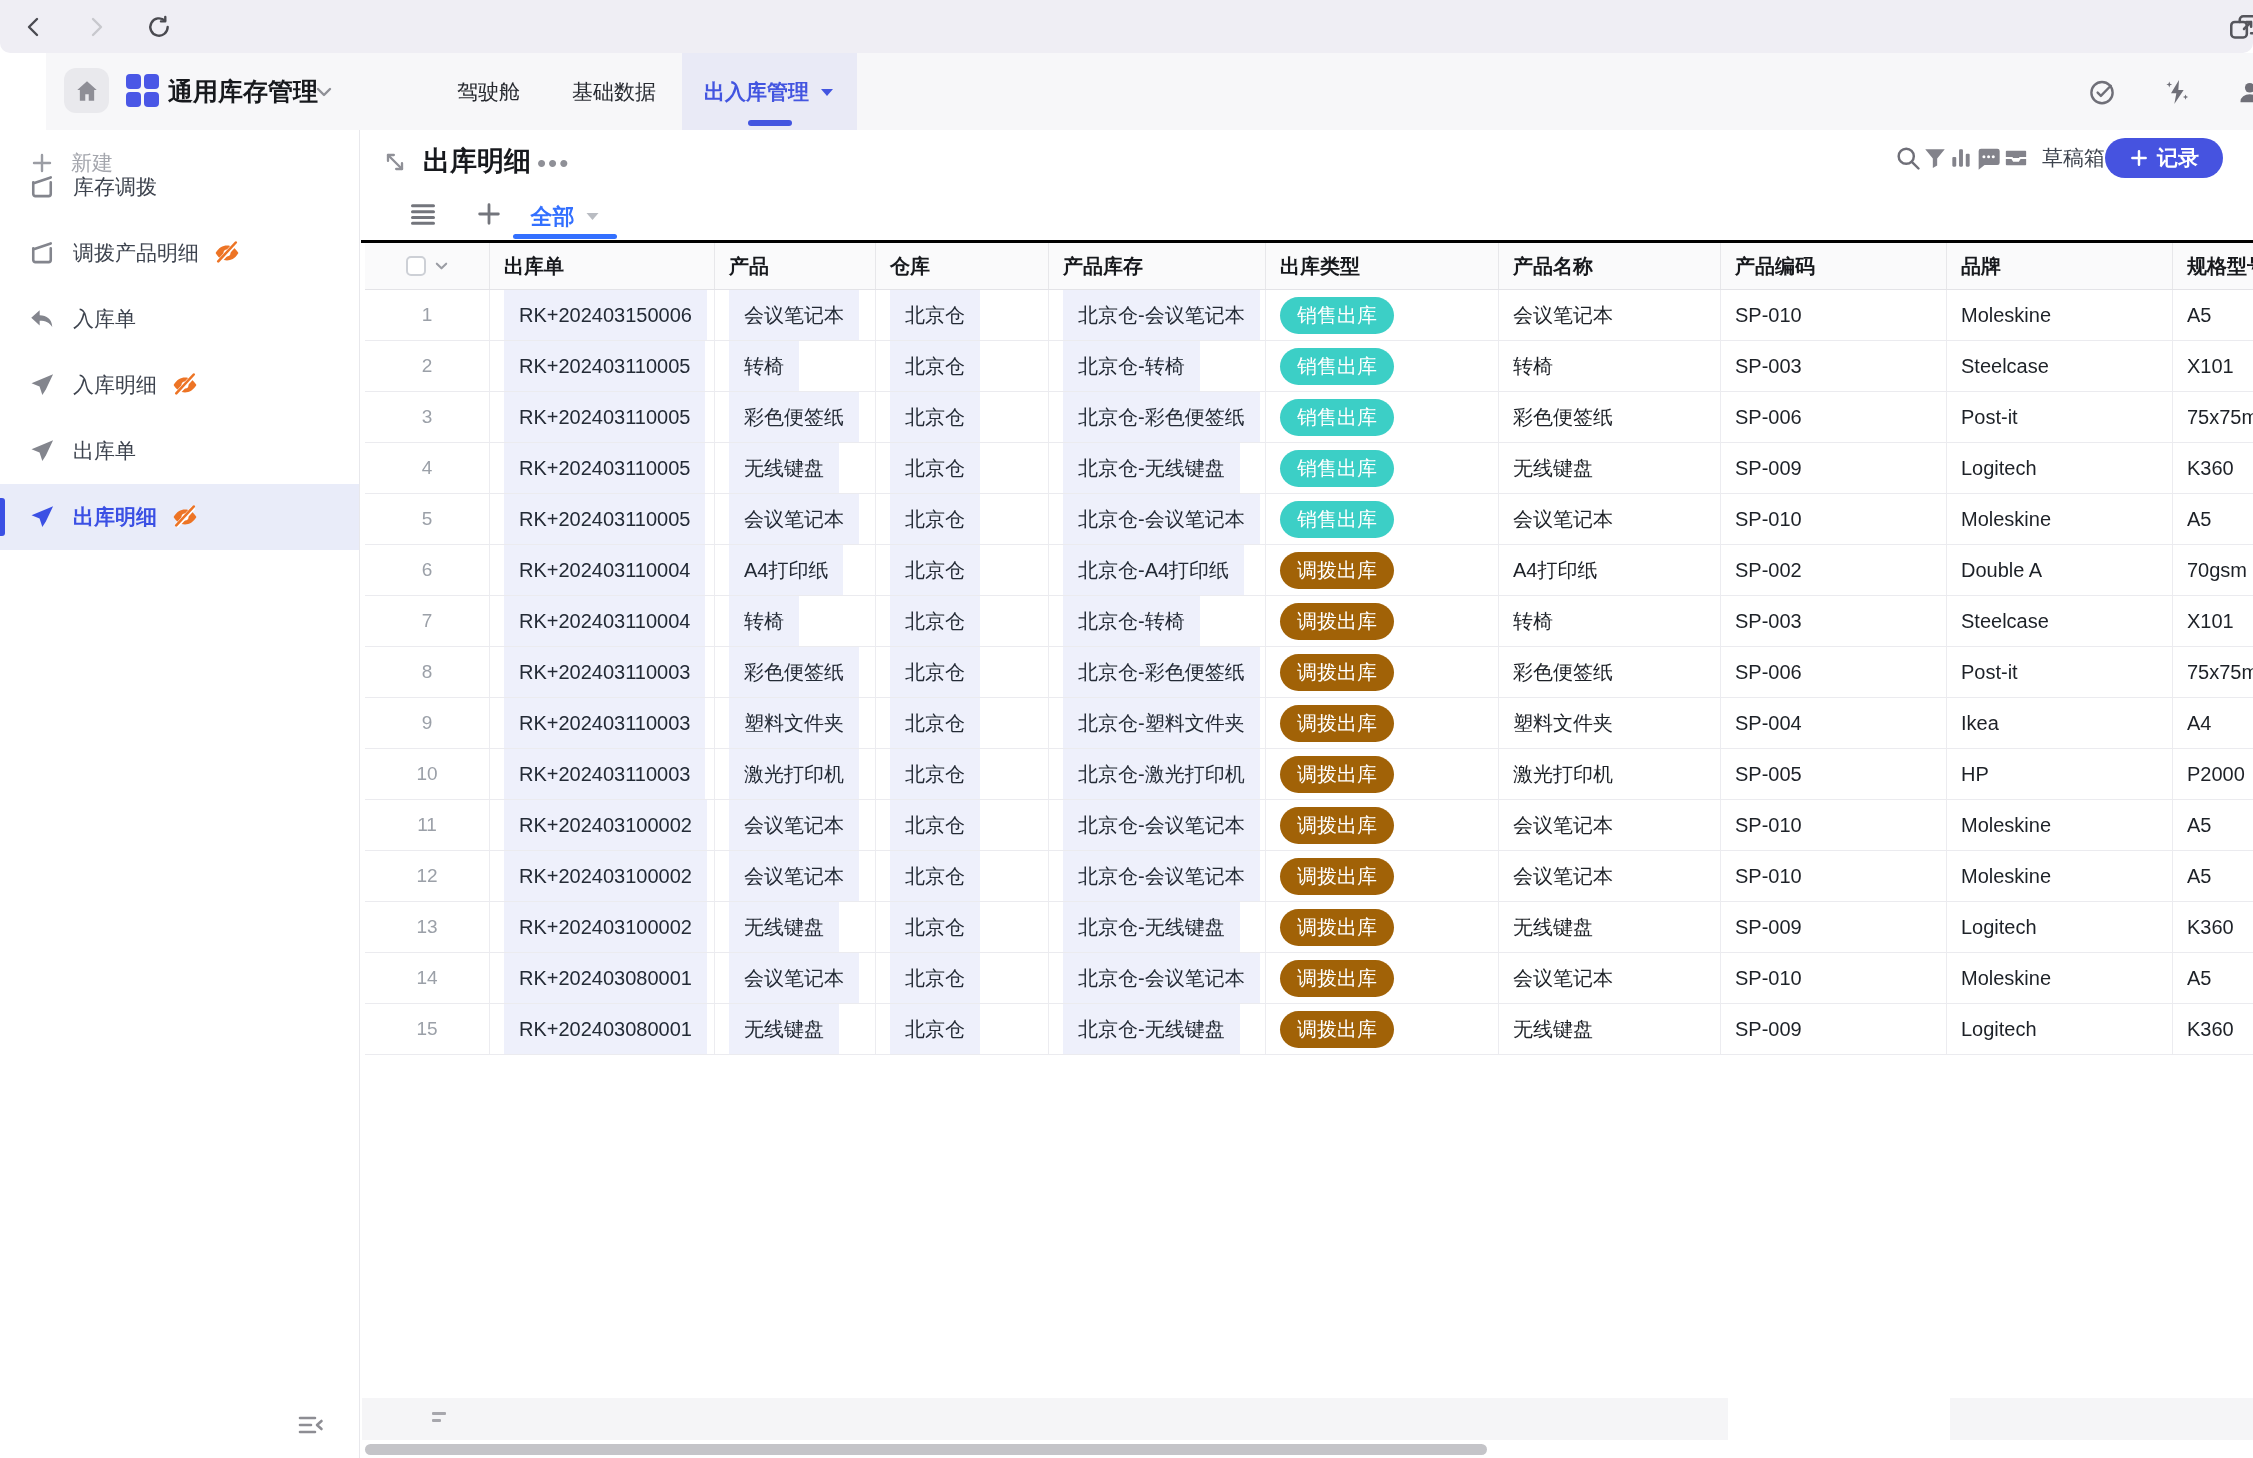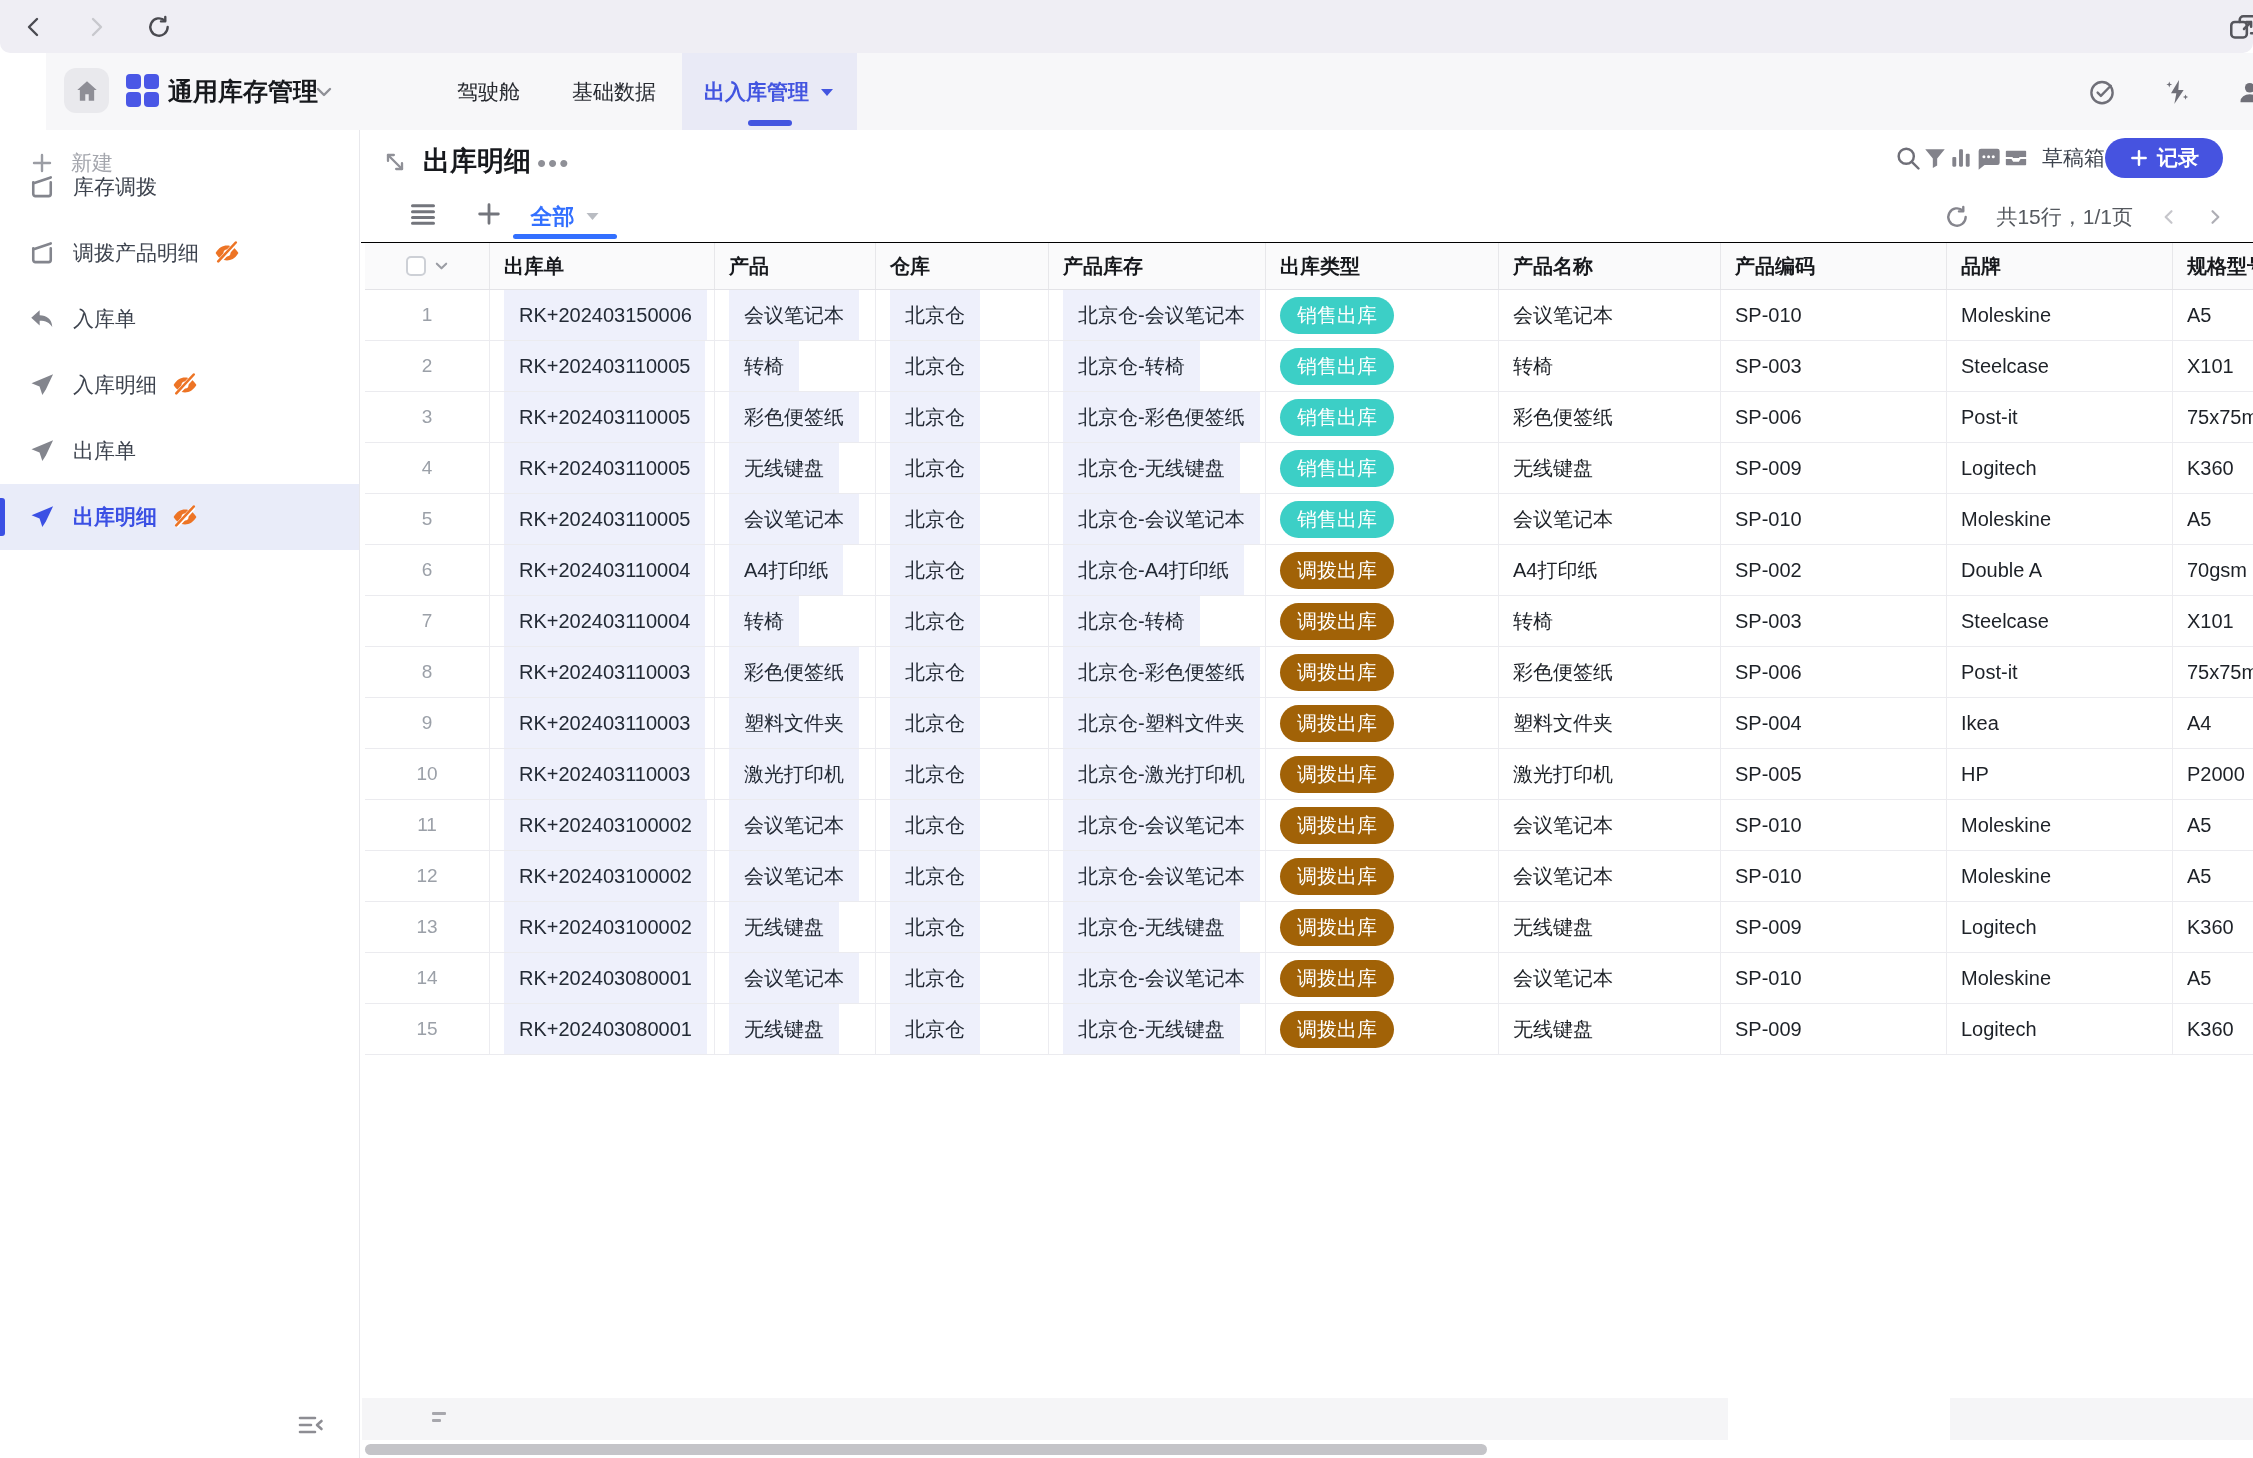--- a/index.html
+++ b/index.html
@@ -52,21 +52,21 @@
   .view-title-row { position:absolute; left:0; top:0; width:100%; height:60px; }
   .expand-ic { position:absolute; left:20px; top:18px; }
   .view-title { position:absolute; left:62px; top:13px; font-size:27px; font-weight:bold; color:#17191d; }
   .more-ic { position:absolute; left:176px; top:18px; color:#8f9097; font-size:26px; letter-spacing:2px; }
 
   .toolbar-right { position:absolute; right:30px; top:8px; display:flex; align-items:center; }
   .drafts { display:flex; align-items:center; gap:12px; font-size:21px; color:#3d434e; cursor:pointer; }
   .record-btn { background:#4653e0; color:#fff; font-size:21px; border:none; border-radius:20px;
     height:40px; padding:0 24px; display:flex; align-items:center; gap:8px; cursor:pointer; font-weight:bold; }
 
-  .toolbar-row { position:absolute; left:0; top:60px; width:100%; height:53px; border-bottom:1px solid #000000; }
+  .toolbar-row { position:absolute; left:0; top:60px; width:100%; height:53px; border-bottom:3px solid #000000; }
   .tool-ics { position:absolute; left:48px; top:10px; display:flex; align-items:center; gap:38px; }
   .view-tab { position:absolute; left:152px; top:0; width:104px; height:53px; display:flex; align-items:center;
     justify-content:center; gap:10px; cursor:pointer; }
   .view-tab .lbl { font-size:22px; font-weight:bold; color:#3370ff; }
   .view-tab::after { content:""; position:absolute; left:0; bottom:4px; width:104px; height:5px; border-radius:3px; background:#3370ff; }
   .pagination { position:absolute; right:28px; top:0; height:53px; display:flex; align-items:center; gap:26px; }
   .pagination .pg-text { font-size:21px; color:#55595f; }
 
   
   .grid { position:absolute; left:4px; top:113px; width:2030px; }
@@ -344,39 +344,20 @@
             <path d="M12 4 v16 M4 12 h16"></path>
           </svg>
       </span>
     </div>
     <div class="view-tab">
       <span class="lbl">全部</span>
       <svg width="15" height="11" viewBox="0 0 15 11" fill="#b9bcc2">
           <path d="M1.5 2 L7.5 9 L13.5 2 Z"></path>
         </svg>
     </div>
-    <div class="pagination">
-      <span class="icon-btn">
-        <svg width="26" height="26" viewBox="0 0 24 24" fill="none" stroke="#85858d" stroke-width="2.2" stroke-linecap="round">
-            <path d="M20 12a8 8 0 1 1-2.5-5.8"></path>
-            <path d="M17.8 2.8 v4 h-4" stroke-linejoin="round"></path>
-          </svg>
-      </span>
-      <span class="pg-text">共15行，1/1页</span>
-      <span class="icon-btn">
-        <svg width="20" height="20" viewBox="0 0 24 24" fill="none" stroke="#c6c6cb" stroke-width="2.6" stroke-linecap="round" stroke-linejoin="round">
-            <path d="M15 5 L8 12 L15 19"></path>
-          </svg>
-      </span>
-      <span class="icon-btn">
-        <svg width="20" height="20" viewBox="0 0 24 24" fill="none" stroke="#aeaeb5" stroke-width="2.6" stroke-linecap="round" stroke-linejoin="round">
-            <path d="M9 5 L16 12 L9 19"></path>
-          </svg>
-      </span>
-    </div>
   </div>
 
   <div class="grid">
     <div class="g-row g-head">
       <div class="hcell sel">
         <span class="cbx"></span>
         <svg width="15" height="12" viewBox="0 0 16 12" fill="none" stroke="#9b9da4" stroke-width="2.2" stroke-linecap="round" stroke-linejoin="round">
             <path d="M3 3.5 L8 8.5 L13 3.5"></path>
           </svg>
       </div>

